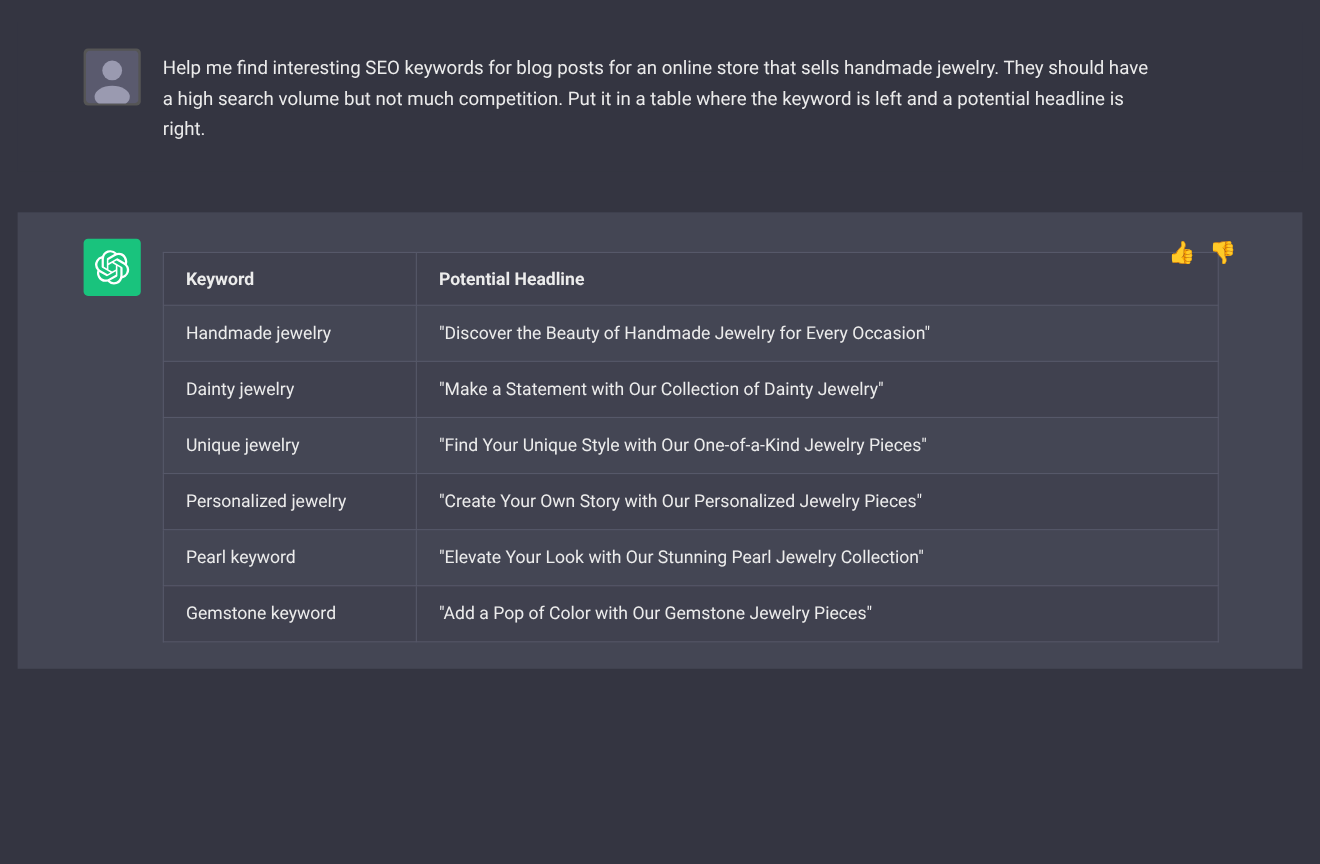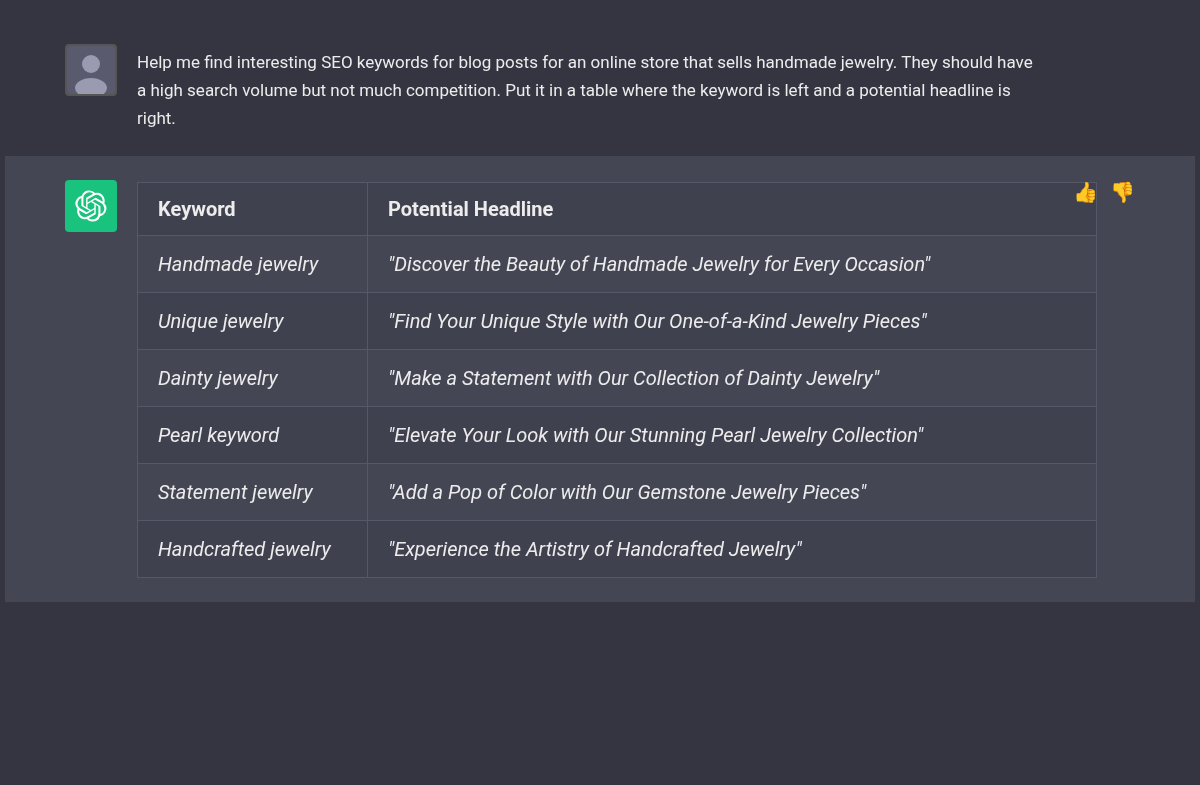--- a/index.html
+++ b/index.html
@@ -14,21 +14,22 @@
       color: #ececec;
       width: 1200px;
       min-height: 785px;
       display: flex;
       flex-direction: column;
     }
 
     .chat-container {
       display: flex;
       flex-direction: column;
-      padding: 20px 5px;
+      padding: 20px 16px;
+      gap: 37px;
     }
 
     
     .user-message-row {
       display: flex;
       align-items: flex-start;
       padding: 24px 60px;
       background-color: #343541;
     }
 
@@ -101,41 +102,40 @@
       cursor: pointer;
       color: #8e8ea0;
       font-size: 20px;
     }
 
     
     .keyword-table {
       width: 100%;
       max-width: 960px;
       border-collapse: collapse;
-      font-size: 20px;
-      margin-top: 2px;
+      font-size: 16px;
+      margin-top: 12px;
     }
 
     .keyword-table th {
       background-color: #40414f;
       color: #ececec;
       font-weight: 700;
       text-align: left;
       padding: 14px 20px;
       border: 1px solid #565869;
     }
 
     .keyword-table td {
       padding: 13px 20px;
       border: 1px solid #565869;
       color: #ececec;
       background-color: #444654;
       vertical-align: top;
       line-height: 1.5;
-      font-style: italic;
     }
 
     .keyword-table tr:nth-child(even) td {
       background-color: #40414f;
     }
 
     .keyword-col {
       width: 230px;
       white-space: nowrap;
     }
@@ -181,37 +181,37 @@
             <th class="keyword-col">Keyword</th>
             <th class="headline-col">Potential Headline</th>
           </tr>
         </thead>
         <tbody id="table-body">
         <tr>
               <td class="keyword-col">Handmade jewelry</td>
               <td class="headline-col">"Discover the Beauty of Handmade Jewelry for Every Occasion"</td>
             </tr>
             <tr>
+              <td class="keyword-col">Dainty jewelry</td>
+              <td class="headline-col">"Make a Statement with Our Collection of Dainty Jewelry"</td>
+            </tr>
+            <tr>
               <td class="keyword-col">Unique jewelry</td>
               <td class="headline-col">"Find Your Unique Style with Our One-of-a-Kind Jewelry Pieces"</td>
             </tr>
             <tr>
-              <td class="keyword-col">Dainty jewelry</td>
-              <td class="headline-col">"Make a Statement with Our Collection of Dainty Jewelry"</td>
+              <td class="keyword-col">Personalized jewelry</td>
+              <td class="headline-col">"Create Your Own Story with Our Personalized Jewelry Pieces"</td>
             </tr>
             <tr>
               <td class="keyword-col">Pearl keyword</td>
               <td class="headline-col">"Elevate Your Look with Our Stunning Pearl Jewelry Collection"</td>
             </tr>
             <tr>
-              <td class="keyword-col">Statement jewelry</td>
+              <td class="keyword-col">Gemstone keyword</td>
               <td class="headline-col">"Add a Pop of Color with Our Gemstone Jewelry Pieces"</td>
-            </tr>
-            <tr>
-              <td class="keyword-col">Handcrafted jewelry</td>
-              <td class="headline-col">"Experience the Artistry of Handcrafted Jewelry"</td>
             </tr>
           </tbody>
       </table>
     </div>
   </div>
 
 </div>
 
 </body></html>

